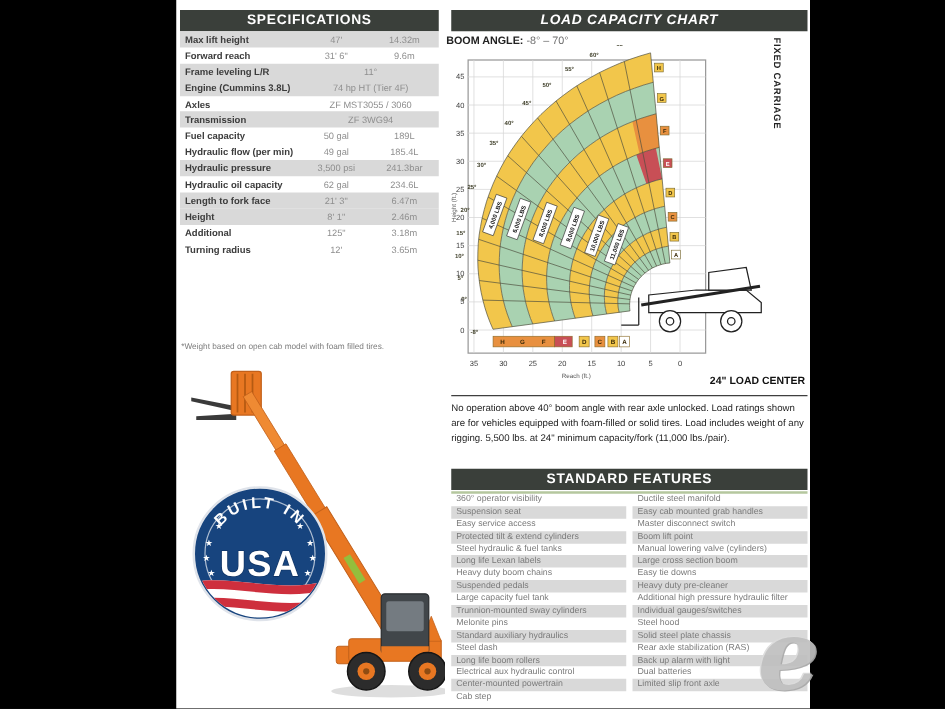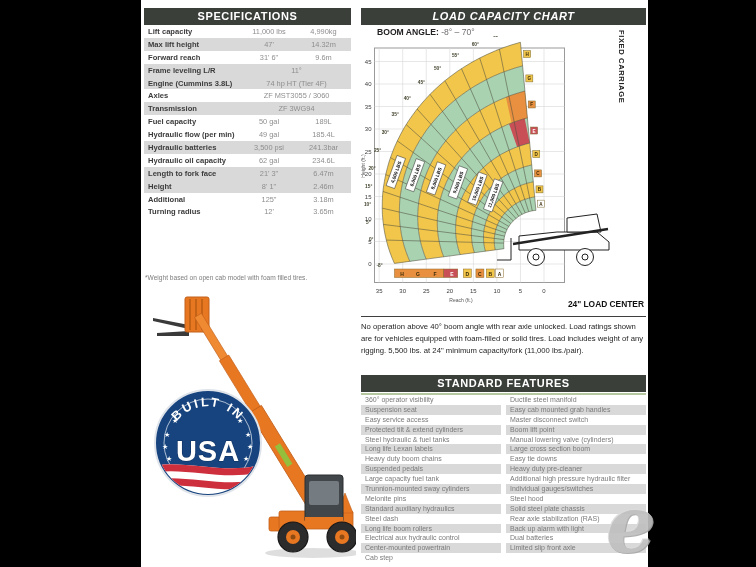--- a/index.html
+++ b/index.html
@@ -10,21 +10,21 @@
           font-size:11px;letter-spacing:.6px;text-align:center;line-height:17px;height:17px;}
   
   .spec-table{position:absolute;left:3px;top:25px;width:207px;}
   .spec-row{display:grid;grid-template-columns:98px 54px 55px;height:12.9px;align-items:center;}
   .spec-row.alt{background:#d9d9d9;}
   .spec-label{font-size:7.6px;font-weight:bold;color:#3c3c3c;padding-left:4px;white-space:nowrap;}
   .spec-val{font-size:7.4px;color:#8e8e8e;text-align:center;white-space:nowrap;}
   .spec-val.span2{grid-column:2 / span 2;}
   .footnote{position:absolute;left:4px;top:274px;font-size:6.6px;color:#7d7d7d;}
   
-  .boomangle{position:absolute;left:236px;top:27px;font-size:8.6px;color:#222;}
+  .boomangle{position:absolute;left:216px;top:27px;font-size:8.6px;color:#222;}
   .boomangle b{font-weight:bold;}
   .boomangle .rng{color:#6e6e6e;}
   .vert-label{position:absolute;left:476px;top:30px;writing-mode:vertical-rl;
               font-size:7.6px;font-weight:bold;color:#222;letter-spacing:.6px;}
   .loadcenter{position:absolute;left:220px;top:299px;width:283px;text-align:right;
               font-size:8.4px;font-weight:bold;color:#111;}
   .rule{position:absolute;left:220px;top:316px;width:285px;border-top:1.4px solid #3f3f3f;}
   .note{position:absolute;left:220px;top:321px;width:284px;font-size:7.7px;color:#1e1e1e;line-height:1.55;}
   
   .features-grid{position:absolute;left:220px;top:395px;width:285px;}
@@ -42,25 +42,20 @@
 </style>
 </head>
 <body>
 
 <div class="stage">
   <div class="doc">
 
     <div class="hdrbar" style="left:3px;top:8px;width:207px;">SPECIFICATIONS</div>
 
     <div class="spec-table" id="specTable">
-        <div class="spec-row">
-          <div class="spec-label">Lift capacity</div>
-          <div class="spec-val">11,000 lbs</div>
-          <div class="spec-val">4,990kg</div>
-        </div>
         <div class="spec-row alt">
           <div class="spec-label">Max lift height</div>
           <div class="spec-val">47'</div>
           <div class="spec-val">14.32m</div>
         </div>
         <div class="spec-row">
           <div class="spec-label">Forward reach</div>
           <div class="spec-val">31' 6"</div>
           <div class="spec-val">9.6m</div>
         </div>
@@ -84,21 +79,21 @@
           <div class="spec-label">Fuel capacity</div>
           <div class="spec-val">50 gal</div>
           <div class="spec-val">189L</div>
         </div>
         <div class="spec-row">
           <div class="spec-label">Hydraulic flow (per min)</div>
           <div class="spec-val">49 gal</div>
           <div class="spec-val">185.4L</div>
         </div>
         <div class="spec-row alt">
-          <div class="spec-label">Hydraulic batteries</div>
+          <div class="spec-label">Hydraulic pressure</div>
           <div class="spec-val">3,500 psi</div>
           <div class="spec-val">241.3bar</div>
         </div>
         <div class="spec-row">
           <div class="spec-label">Hydraulic oil capacity</div>
           <div class="spec-val">62 gal</div>
           <div class="spec-val">234.6L</div>
         </div>
         <div class="spec-row alt">
           <div class="spec-label">Length to fork face</div>

